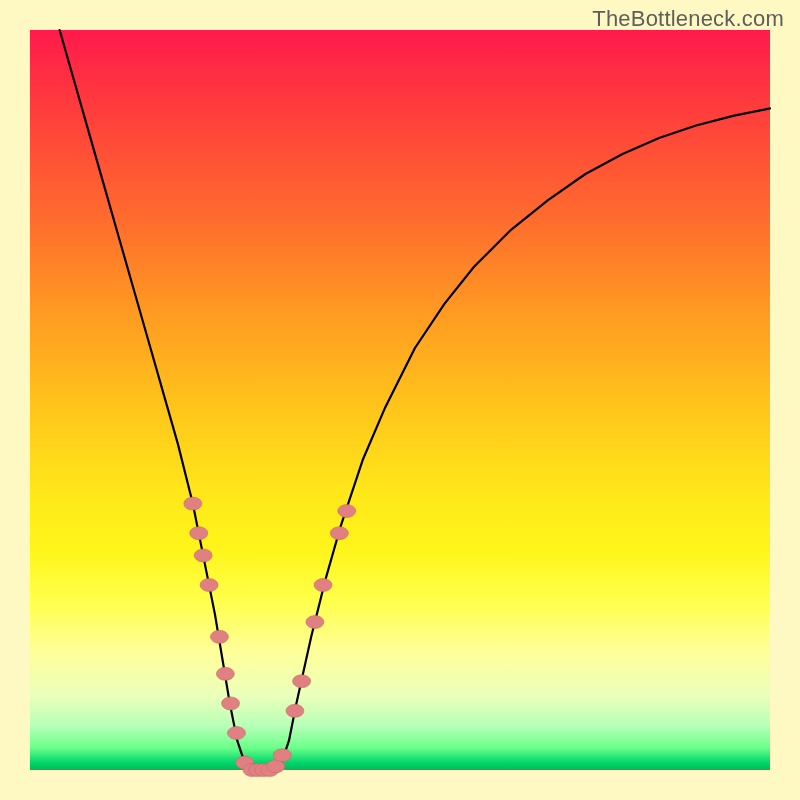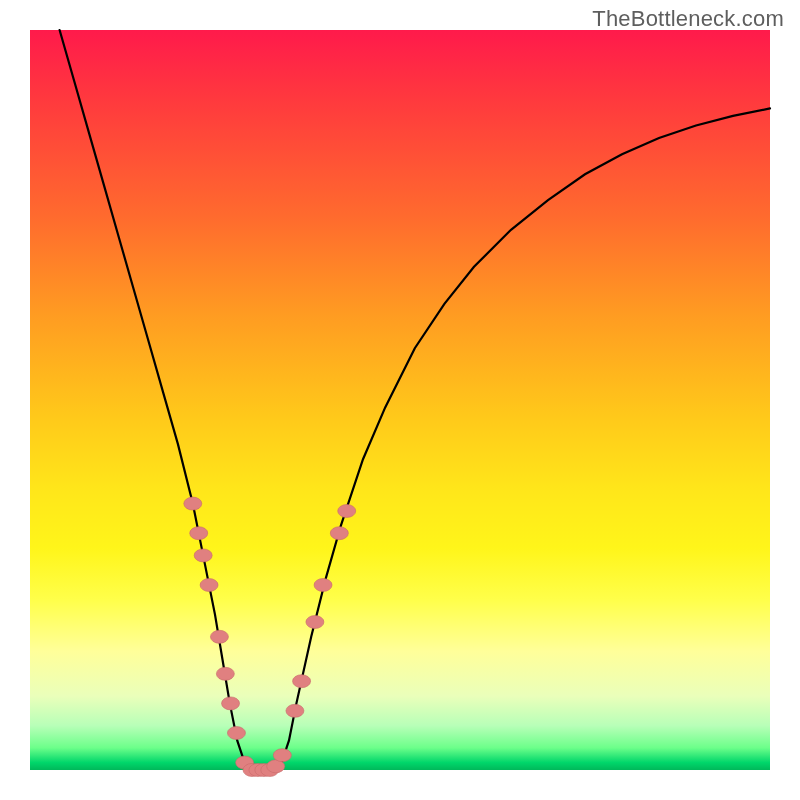--- a/index.html
+++ b/index.html
@@ -8,21 +8,21 @@
     width: 800px;
     height: 800px;
     overflow: hidden;
     background: #000;
     font-family: Arial, Helvetica, sans-serif;
   }
   .frame {
     position: absolute;
     width: 800px;
     height: 800px;
-    background: #ffffff;
+    background: #fef9c3;
   }
   .plot-area {
     position: absolute;
     left: 30px;
     top: 30px;
     width: 740px;
     height: 740px;
     background: linear-gradient(
       to bottom,
       #ff1a4b 0%,

